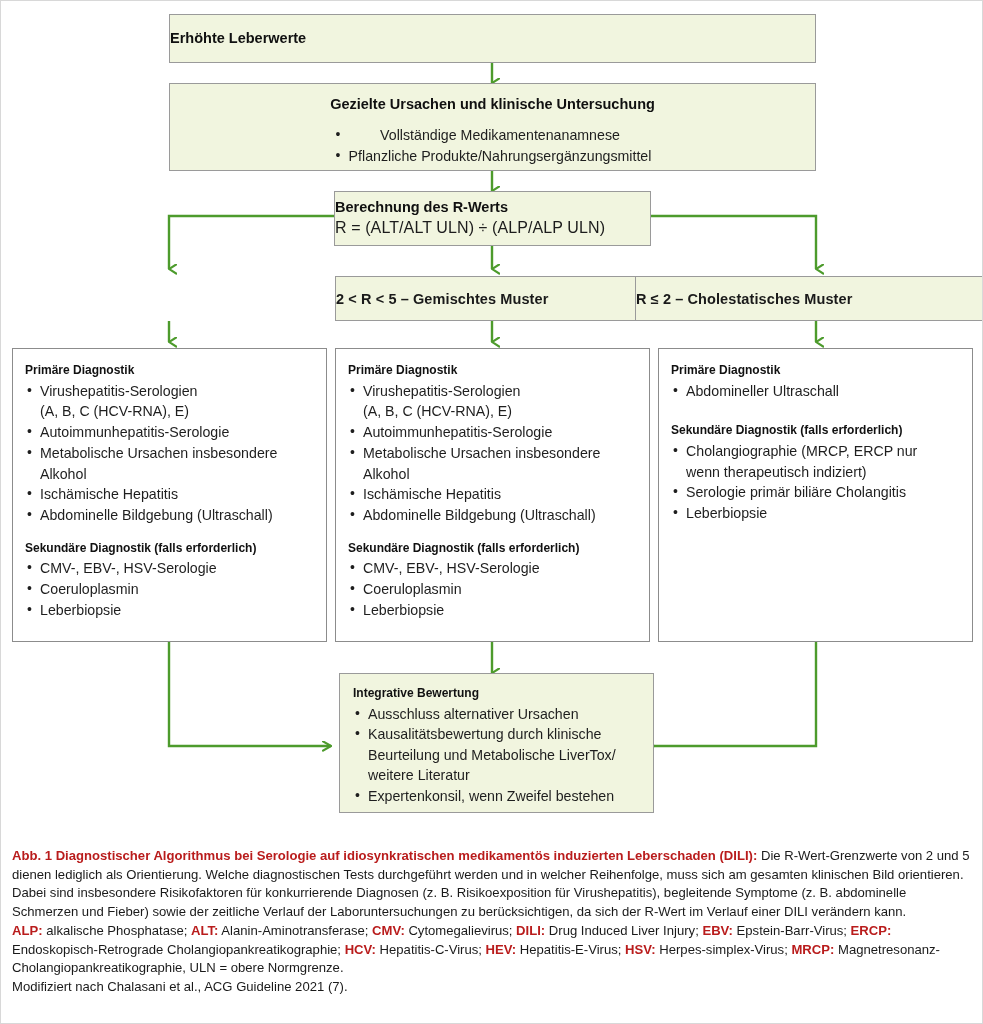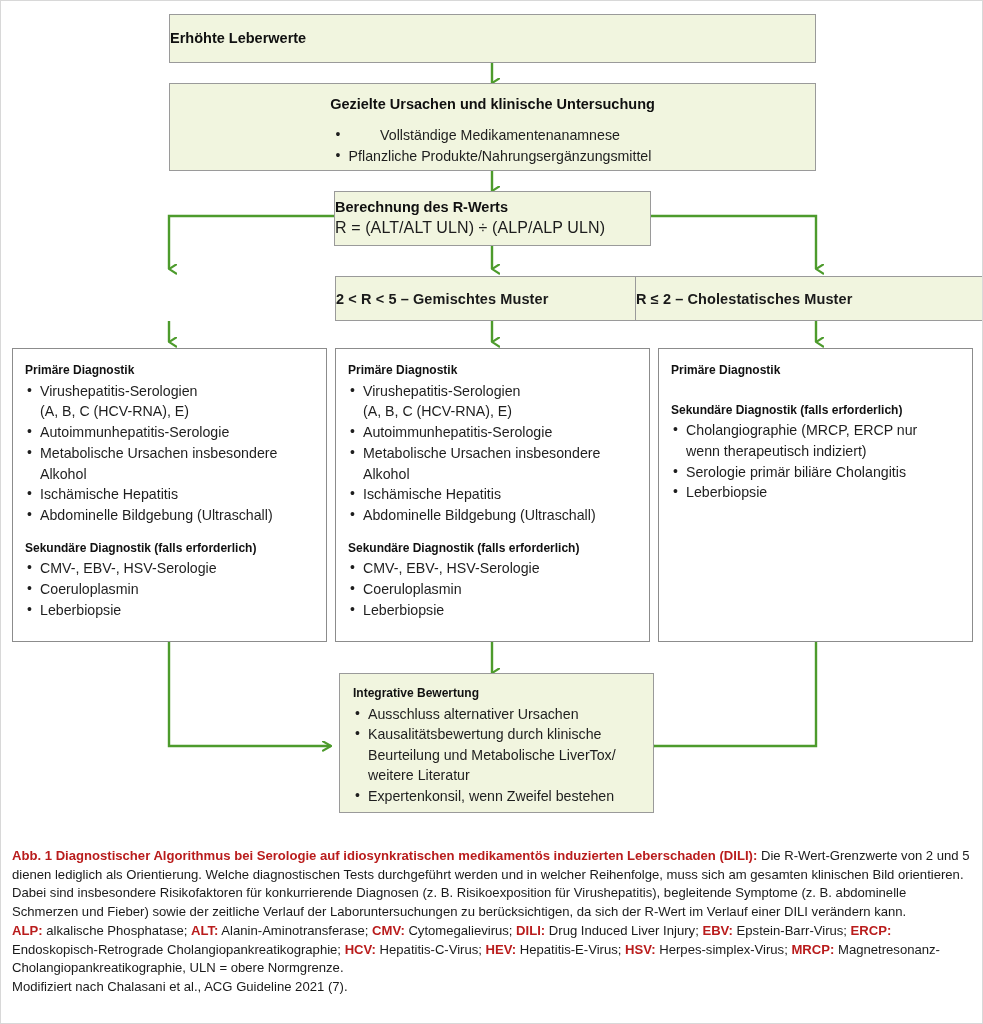--- a/index.html
+++ b/index.html
@@ -234,20 +234,23 @@
         <li><span>CMV-, EBV-, HSV-Serologie</span></li>
         <li><span>Coeruloplasmin</span></li>
         <li><span>Leberbiopsie</span></li>
       </ul>
     </div>
   </div>
 
   <div class="box plain" style="left:657px; top:347px; width:315px; height:294px;">
     <div class="content">
       <div class="sec-head">Primäre Diagnostik</div>
+      <ul class="items">
+        <li><span>Abdomineller Ultraschall</span></li>
+      </ul>
       <div class="gap" style="height:22px;"></div>
       <div class="sec-head">Sekundäre Diagnostik (falls erforderlich)</div>
       <ul class="items">
         <li><span>Cholangiographie (MRCP, ERCP nur</span><span class="cont">wenn therapeutisch indiziert)</span></li>
         <li><span>Serologie primär biliäre Cholangitis</span></li>
         <li><span>Leberbiopsie</span></li>
       </ul>
     </div>
   </div>
 

